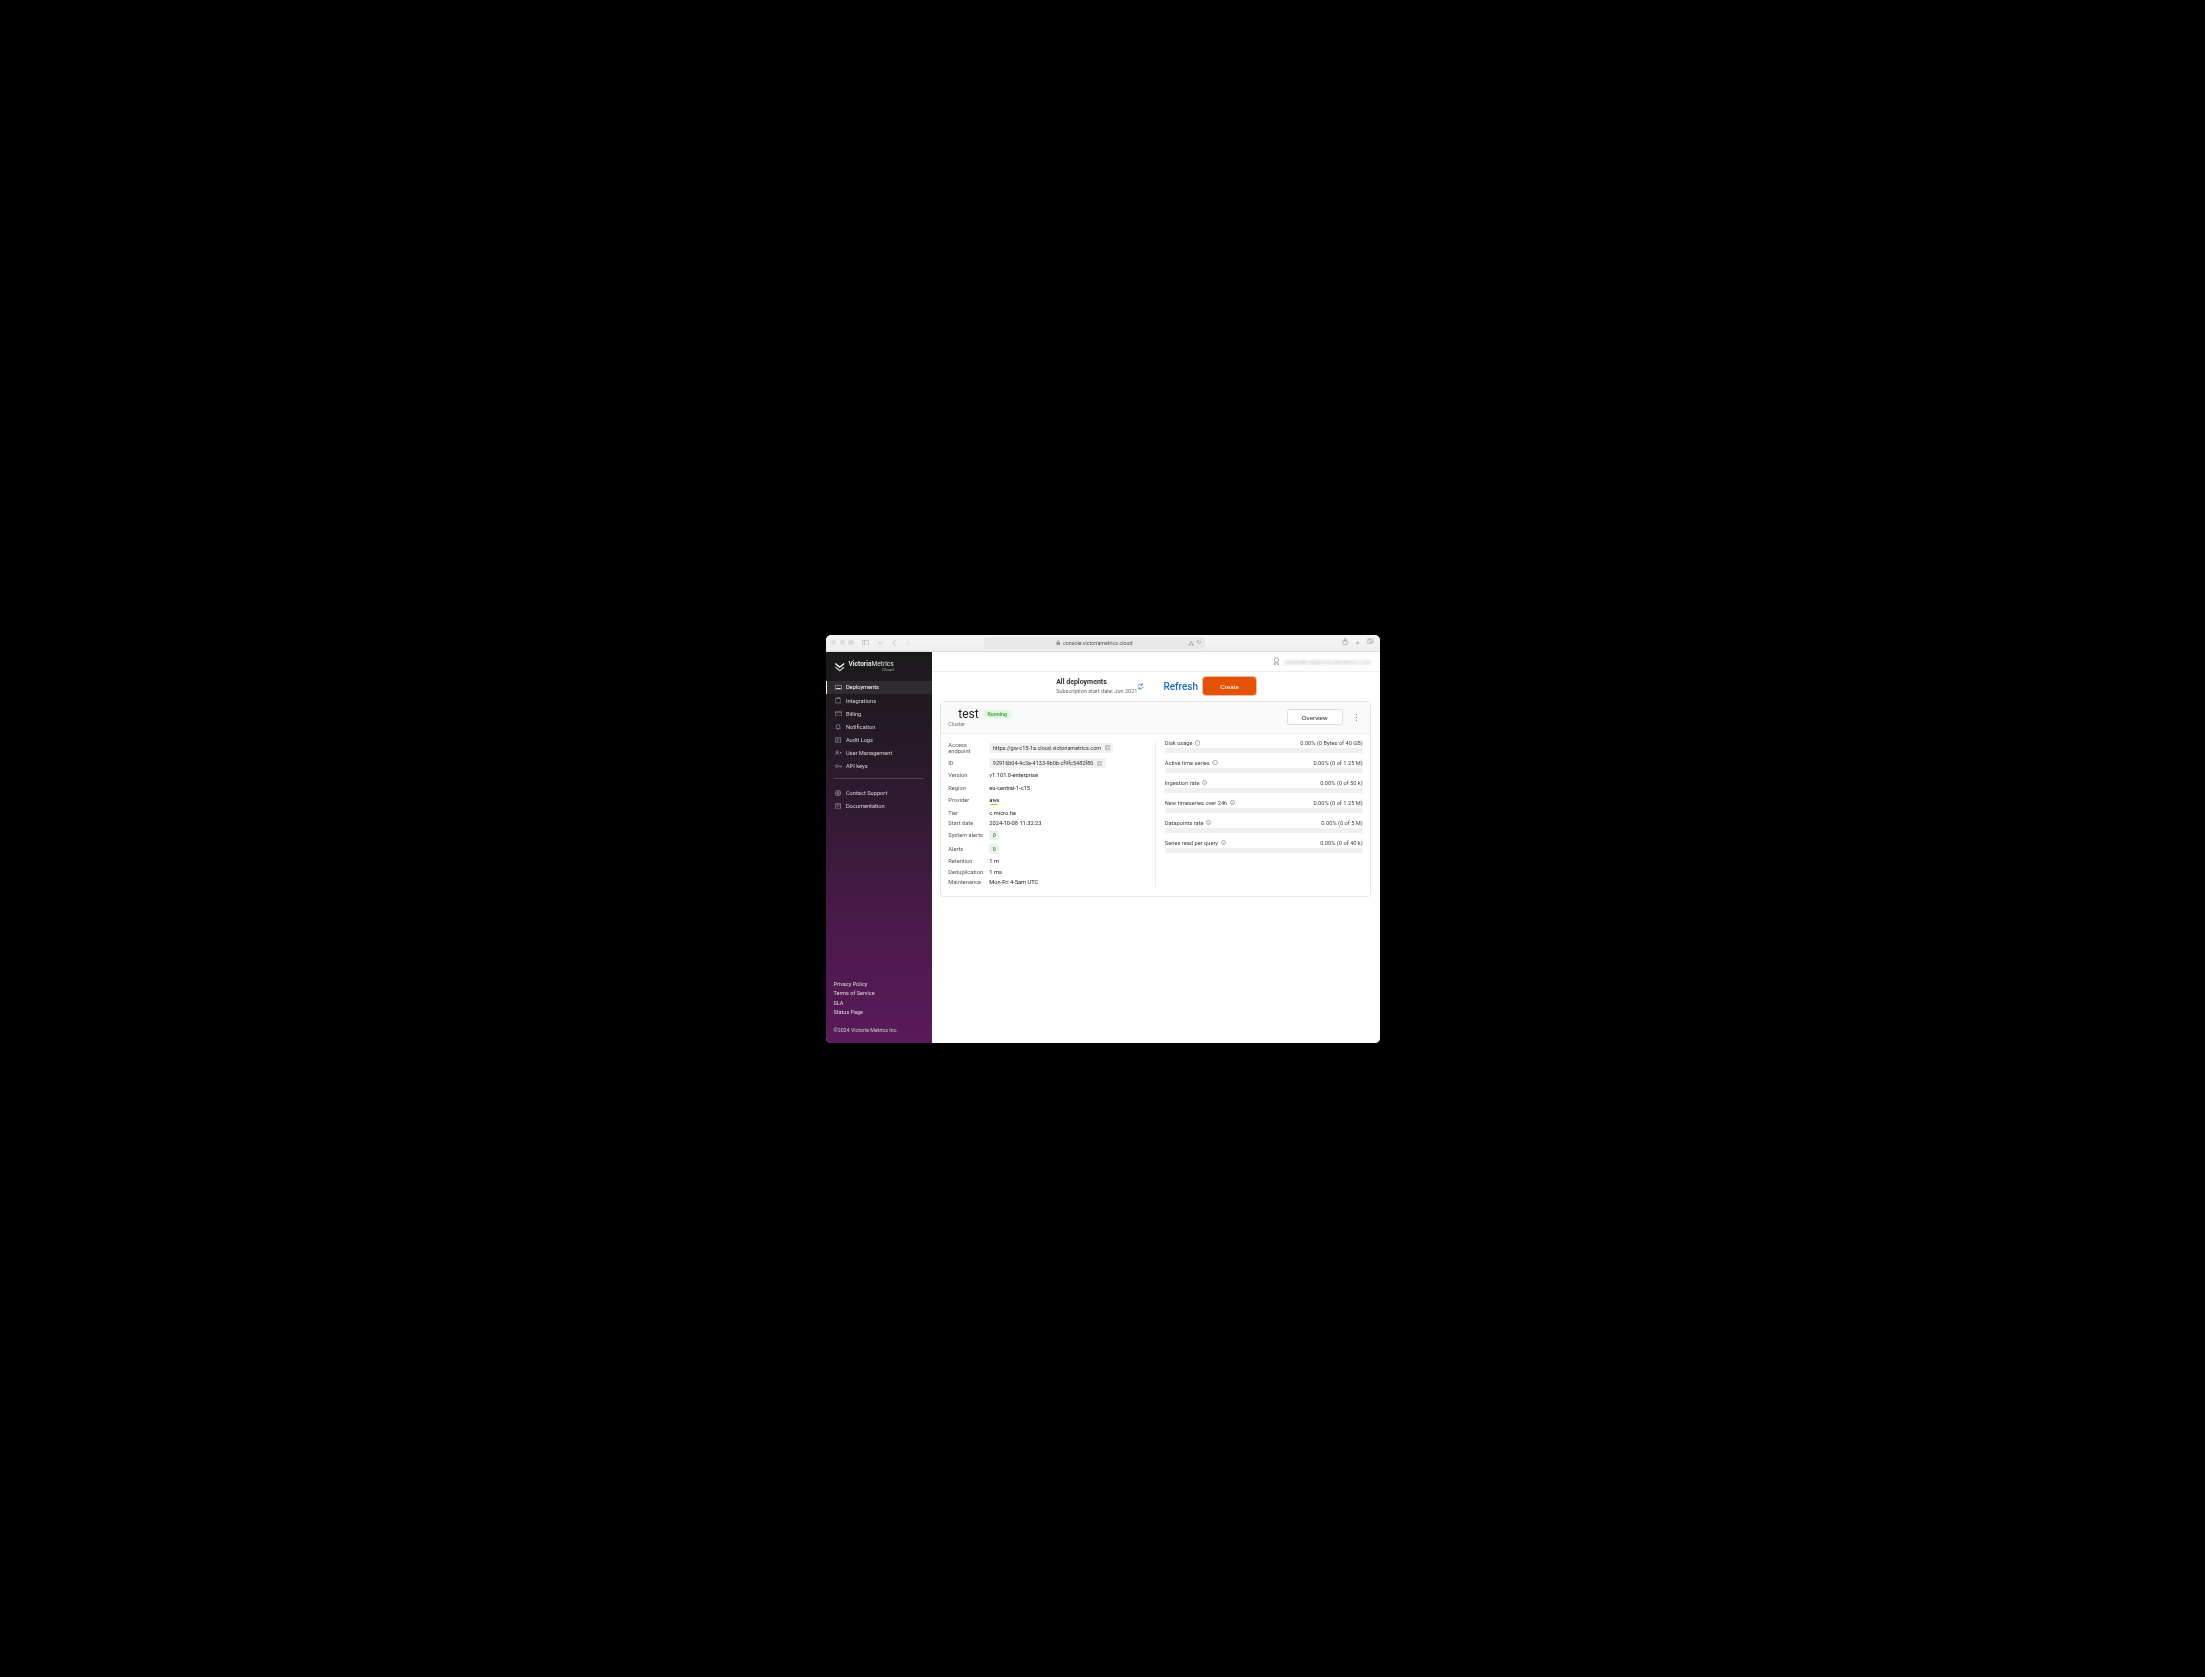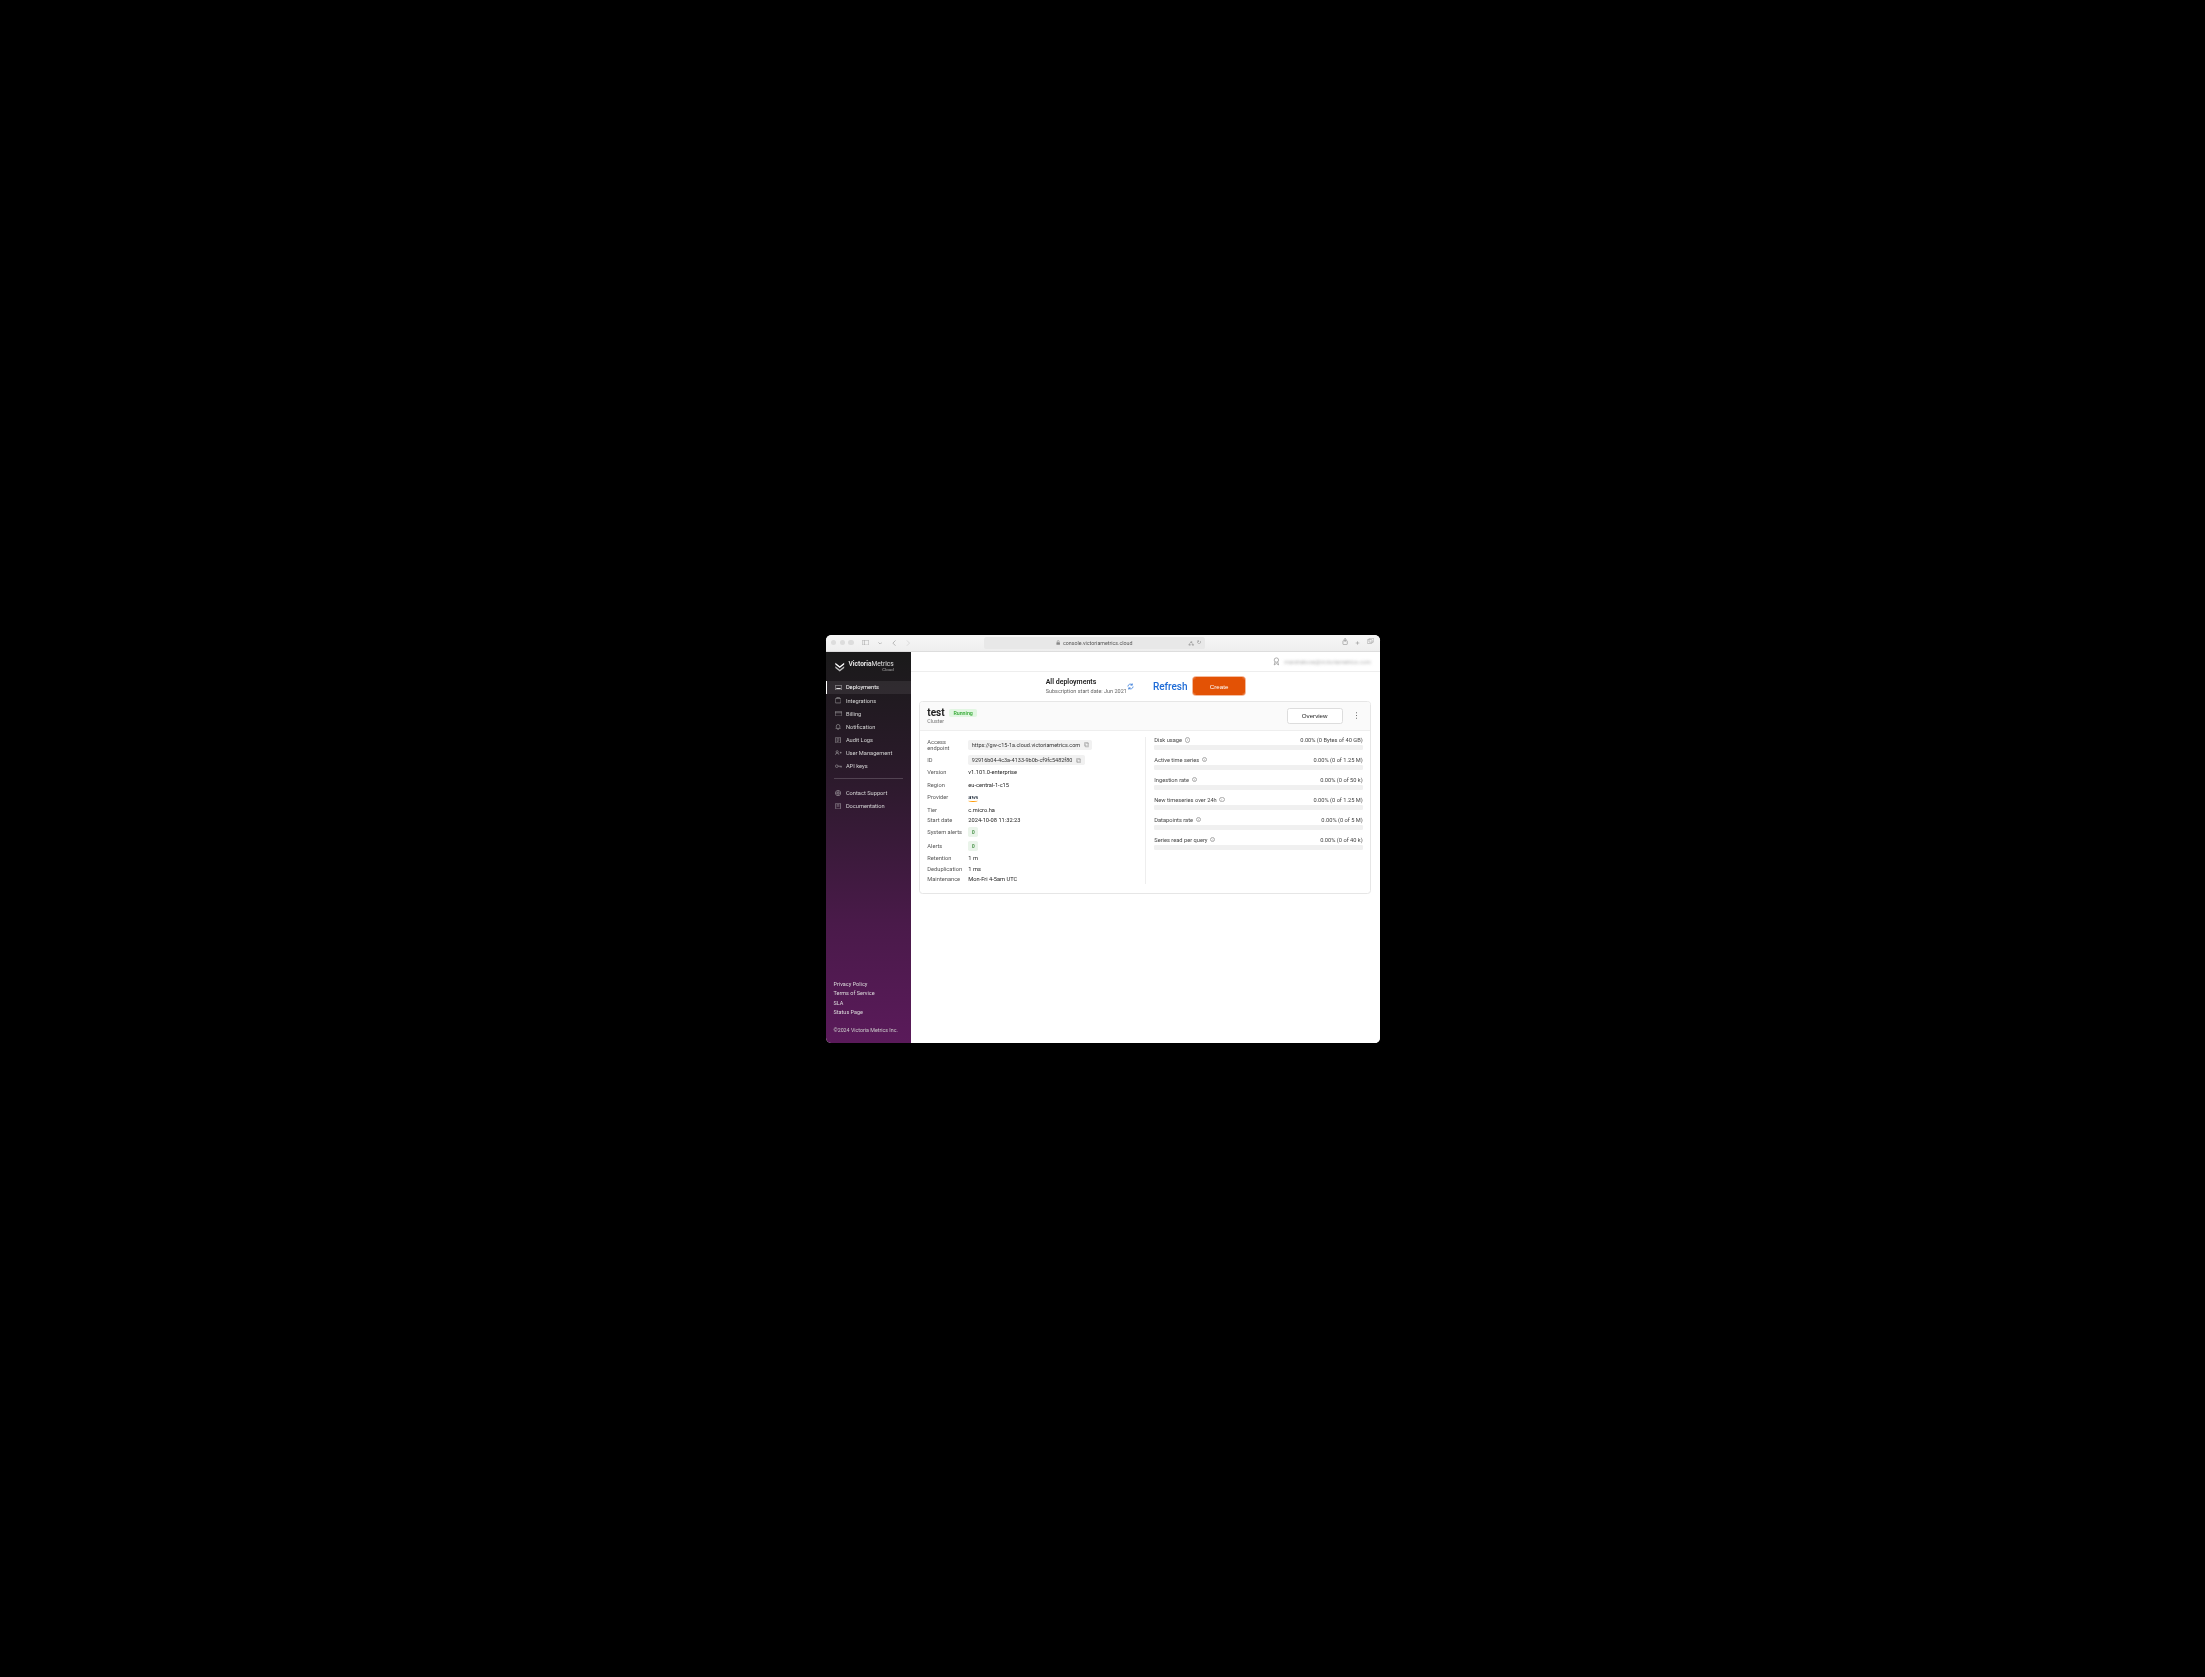--- a/index.html
+++ b/index.html
@@ -46,21 +46,21 @@
     gap: 2.6px;
     font-size: 5.3px;
     color: #555;
     position: relative;
   }
   .chrome .addr .addr-icons-right { position:absolute; right:3.5px; display:flex; gap:2.6px; color:#888;}
   .chrome .right-icons { margin-left:auto; display:flex; gap:6.2px; color:#888; font-size:7px;}
   
   .app { flex:1; display:flex; min-height:0; }
   .sidebar {
-    width: 85px;
+    width: 106px;
     background: linear-gradient(180deg, #1a1a1a 0%, #2a1a2a 30%, #4a1a4a 70%, #5a1a5a 100%);
     color: #e5e5e5;
     display: flex;
     flex-direction: column;
     font-size: 5.7px;
   }
   .brand { padding: 8.8px 8px 8px 8px; display:flex; align-items:center; gap:3.5px; }
   .brand svg { flex-shrink:0; }
   .brand-text { line-height:1.1; }
   .brand-text .vm { font-size:6.6px; }
@@ -95,21 +95,21 @@
   .create-btn {
     background:#e35205; color:#fff; border:none; padding: 4.4px 16px; border-radius:1.8px;
     font-size:6.2px; font-weight:500; cursor:pointer;
     box-shadow: 0 0 0 1.8px rgba(227,82,5,0.5);
     outline: 0.4px solid #e35205;
   }
   
   .card { border:0.4px solid #e6e6e6; border-radius:3.5px; overflow:hidden; background:#fff;}
   .card-head { background:#fafafa; border-bottom:0.4px solid #eee; padding:5.3px 7px; display:flex; align-items:center; gap:5.3px;}
   .card-head .title-col { display:flex; flex-direction:column; }
-  .card-head .dep-name { font-size:10px; font-weight:700; color:#222;}
+  .card-head .dep-name { font-size:12px; font-weight:400; color:#222;margin-left:10px;}
   .card-head .dep-type { font-size:5.3px; color:#777;}
   .badge { background:#e2f6e2; color:#2ea72e; font-size:5.3px; padding:0.9px 4.4px; border-radius:1.8px; font-weight:500;}
   .card-head .spacer { flex:1;}
   .overview-btn { background:#fff; border:0.4px solid #ddd; border-radius:2.6px; padding:3.5px 14px; font-size:6.2px; cursor:pointer; font-weight:500; color:#222;}
   .kebab { width:12.3px; height:15px; display:flex; align-items:center; justify-content:center; color:#555; cursor:pointer; font-size:8px; margin-left:2.6px;}
   .card-body { display:flex; padding: 6.2px 7px 8.8px 7px; gap: 0; }
   .col { flex:1; }
   .col.left { padding-right: 8.8px; border-right:0.4px solid #eee; }
   .col.right { padding-left: 8.8px; }
   .kv { display:flex; align-items:center; padding:2.2px 0; font-size:5.7px;}

